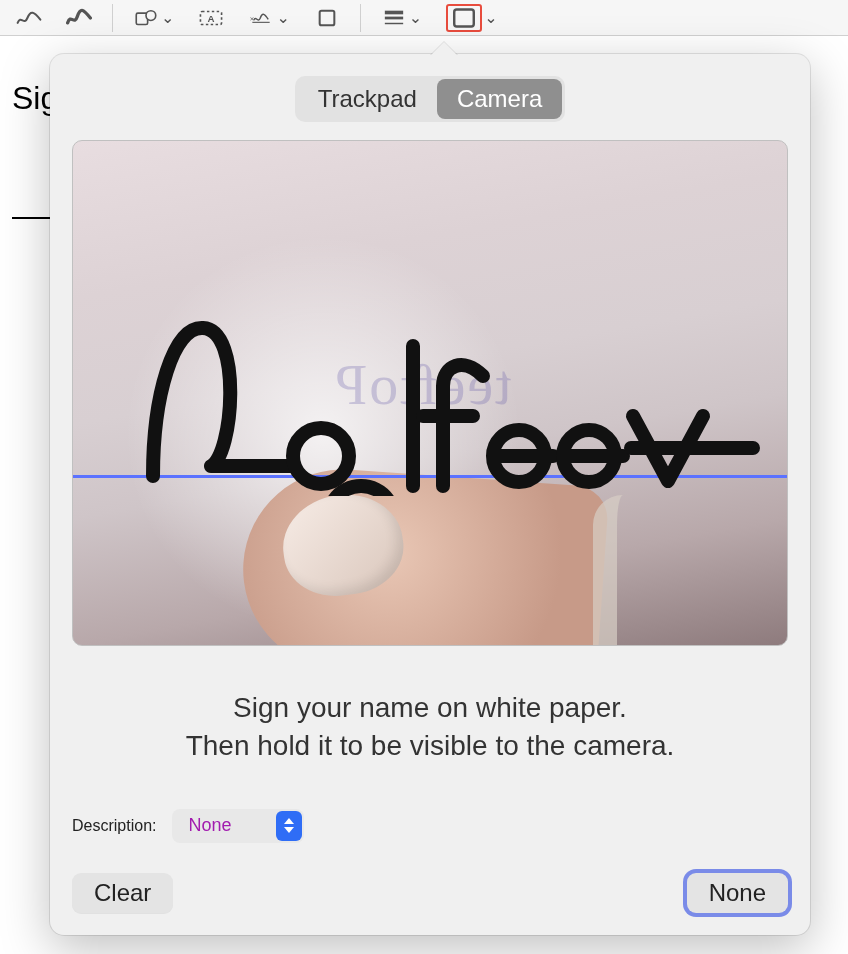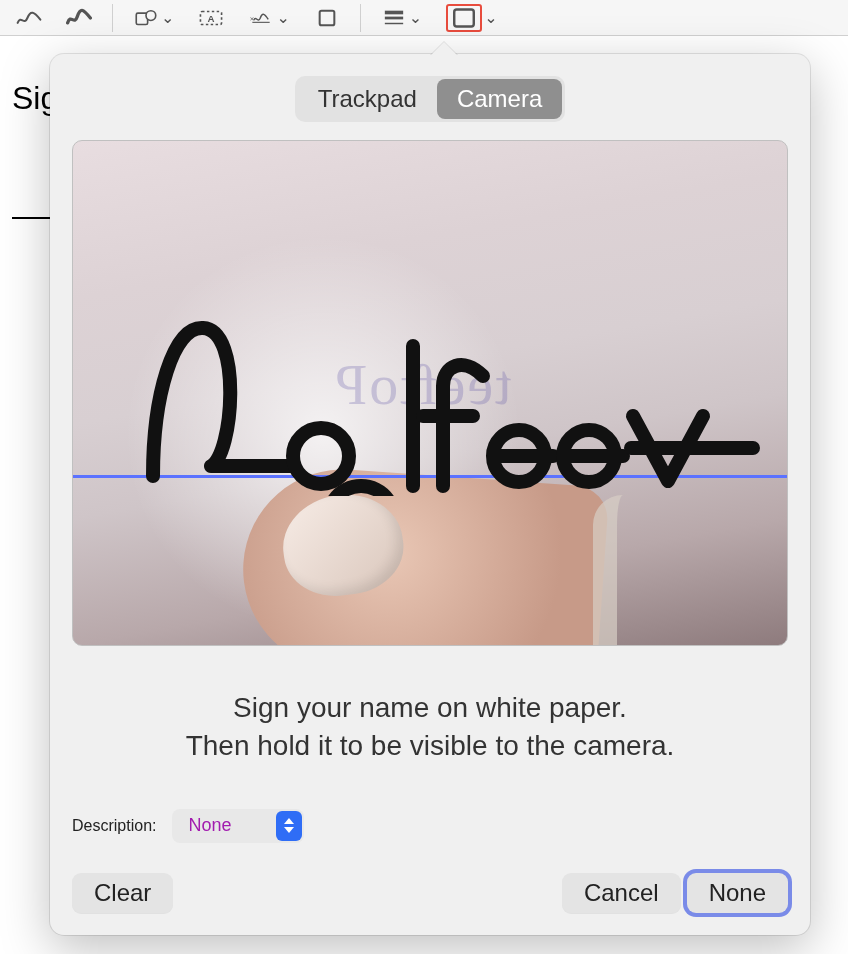--- a/index.html
+++ b/index.html
@@ -155,16 +155,15 @@
         <svg viewBox="0 0 12 8">
             <path d="M1 1 L6 7 L11 1 Z"></path>
           </svg>
       </span>
     </div>
   </div>
 
   <div class="btn-row">
     <div class="btn">Clear</div>
     <div class="spacer"></div>
-    <div class="btn">Cancel</div>
     <div class="btn primary">None</div>
   </div>
 </div>
 
 </body></html>

